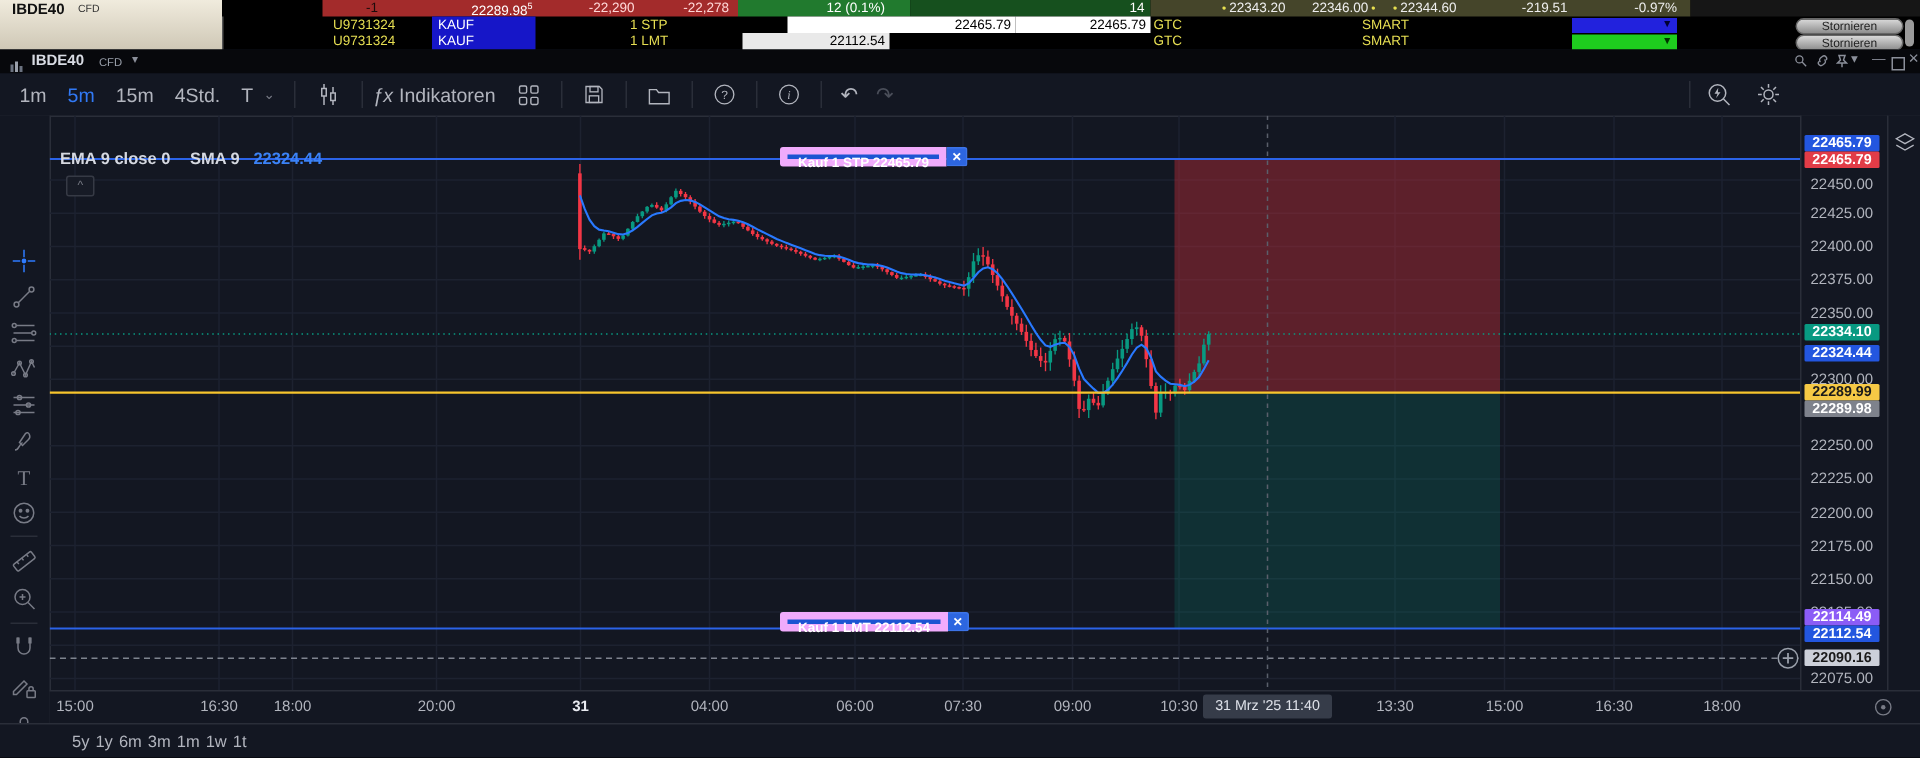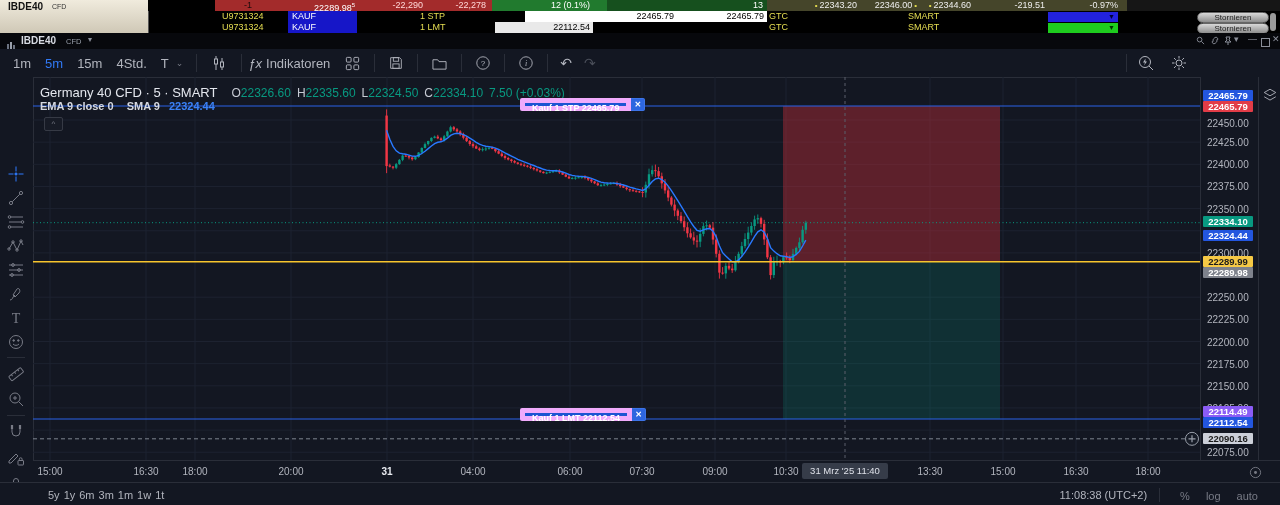--- a/index.html
+++ b/index.html
@@ -101,21 +101,21 @@
     <div class="hblock" style="left:492px;top:0;width:115px;background:#217a2e;"></div>
     <div class="hblock" style="left:607px;top:0;width:160px;background:#16501e;"></div>
     <div class="hblock" style="left:767px;top:0;width:360px;background:#45452a;"></div>
     <div class="hblock" style="left:1127px;top:0;width:153px;background:#161616;"></div>
 
     <span class="hcell r" style="left:218px;top:0;width:34px;color:#1c0b0b;">-1</span>
     <span class="hcell r" style="left:270px;top:0;width:85px;color:#fff;"><span>22289.98</span><sup>5</sup></span>
     <span class="hcell r" style="left:365px;top:0;width:58px;color:#ffd7d7;">-22,290</span>
     <span class="hcell r" style="left:428px;top:0;width:58px;color:#ffd7d7;">-22,278</span>
     <span class="hcell r" style="left:480px;top:0;width:110px;color:#fff;">12 (0.1%)</span>
-    <span class="hcell r" style="left:630px;top:0;width:133px;color:#fff;">13</span>
+    <span class="hcell r" style="left:630px;top:0;width:133px;color:#fff;">14</span>
     <span class="hcell r" style="left:770px;top:0;width:87px;color:#eee;"><span class="bu">•</span><span>22343.20</span></span>
     <span class="hcell" style="left:852px;top:0;width:67px;color:#eee;text-align:right;"><span>22346.00</span><span class="bu">•</span></span>
     <span class="hcell r" style="left:905px;top:0;width:66px;color:#eee;"><span class="bu">•</span><span>22344.60</span></span>
     <span class="hcell r" style="left:990px;top:0;width:55px;color:#eee;">-219.51</span>
     <span class="hcell r" style="left:1060px;top:0;width:58px;color:#eee;">-0.97%</span>
 
     <div>
       <span class="hcell ylw" style="left:222px;top:11px;">U9731324</span>
       <div class="hblock" style="left:288px;top:11px;width:69px;background:#1616c8;">
           <span class="hcell" style="left:4px;color:#fff;">KAUF</span>
@@ -665,23 +665,20 @@
         <line x1="0" y1="29.01005999999923" x2="1167" y2="29.01005999999923" stroke="#2b63e8" stroke-width="1.2"></line>
         <line x1="0" y1="341.98955999999924" x2="1167" y2="341.98955999999924" stroke="#2b63e8" stroke-width="1.2"></line>
         <line x1="0" y1="184.7688599999986" x2="1167" y2="184.7688599999986" stroke="#f7c52d" stroke-width="1.6"></line>
         <line x1="812" y1="0" x2="812" y2="383" stroke="#5a5f6b" stroke-width="1" stroke-dasharray="3,3"></line>
         <g>
           <circle cx="1159" cy="361.8182400000001" r="6.5" fill="#161b26" stroke="#9aa0ab"></circle>
           <path d="M1155.5 361.8h7M1159 358.3v7" stroke="#9aa0ab" stroke-width="1.2"></path>
         </g>
       </svg>
 
-    <div class="legend">
-      <span class="lg-title">Germany 40 CFD · 5 · SMART</span><span class="lg-ohlc" id="ohlc"><span class="k">O</span><span class="v">22326.60</span><span class="k">H</span><span class="v">22335.60</span><span class="k">L</span><span class="v">22324.50</span><span class="k">C</span><span class="v">22334.10</span></span><span class="lg-chg">7.50 (+0.03%)</span>
-    </div>
     <div class="lg-row2">
       <span>EMA 9 close 0</span>
       <span style="margin-left:10px;">SMA 9</span>
       <span class="ival">22324.44</span>
     </div>
     <div class="lg-collapse">^</div>
 
     <div class="order-pill" style="left:487px;top:21px;">
       <span class="op-label">Kauf 1 STP 22465.79</span>
       <span class="op-x">✕</span>
@@ -753,20 +750,15 @@
   <div class="bbar">
     <div class="ranges" id="ranges">
         <span class="rngbtn">5y</span>
         <span class="rngbtn">1y</span>
         <span class="rngbtn">6m</span>
         <span class="rngbtn">3m</span>
         <span class="rngbtn">1m</span>
         <span class="rngbtn">1w</span>
         <span class="rngbtn">1t</span>
       </div>
-    <div class="brt">
-      <span class="clock">11:08:38 (UTC+2)</span>
-      <div class="bsep"></div>
-      <span id="modes"><span class="modebtn">%</span><span class="modebtn">log</span><span class="modebtn">auto</span></span>
-    </div>
   </div>
 
 </div>
 
 </body></html>

